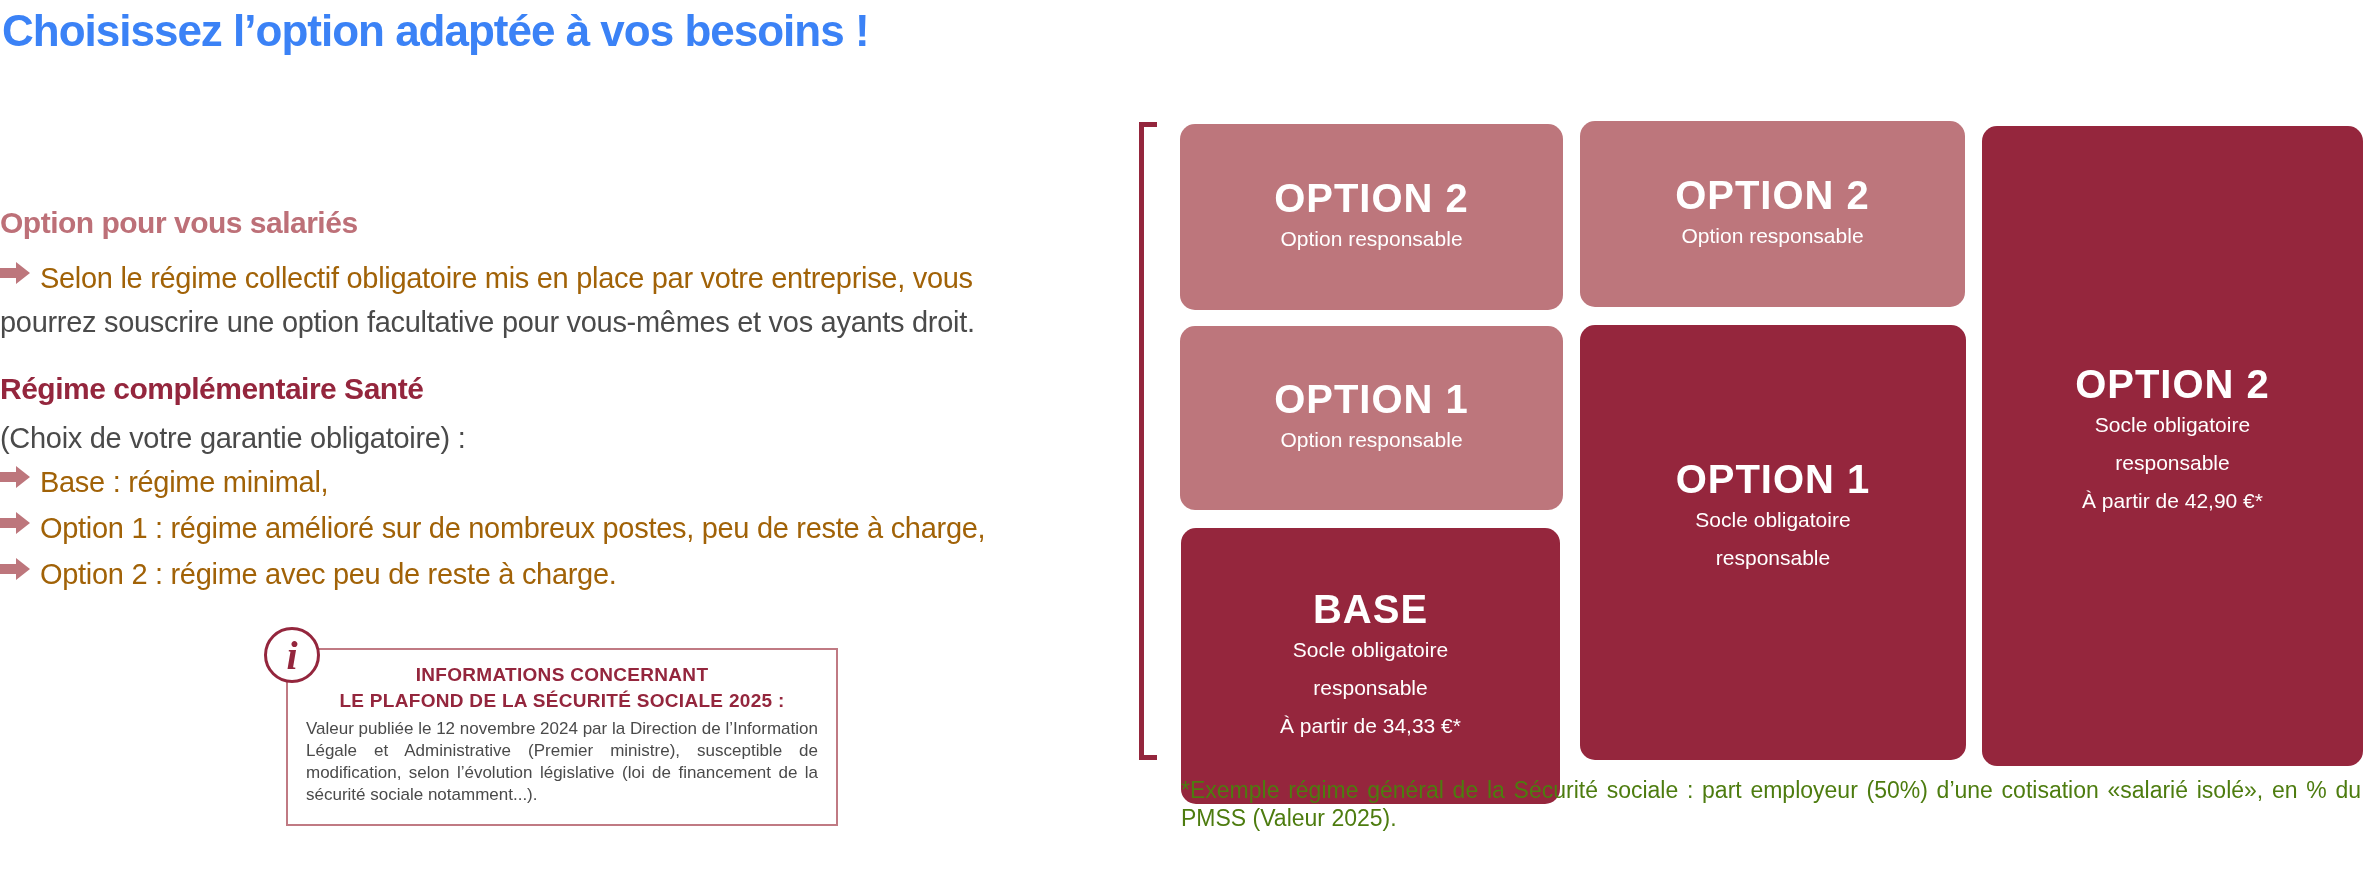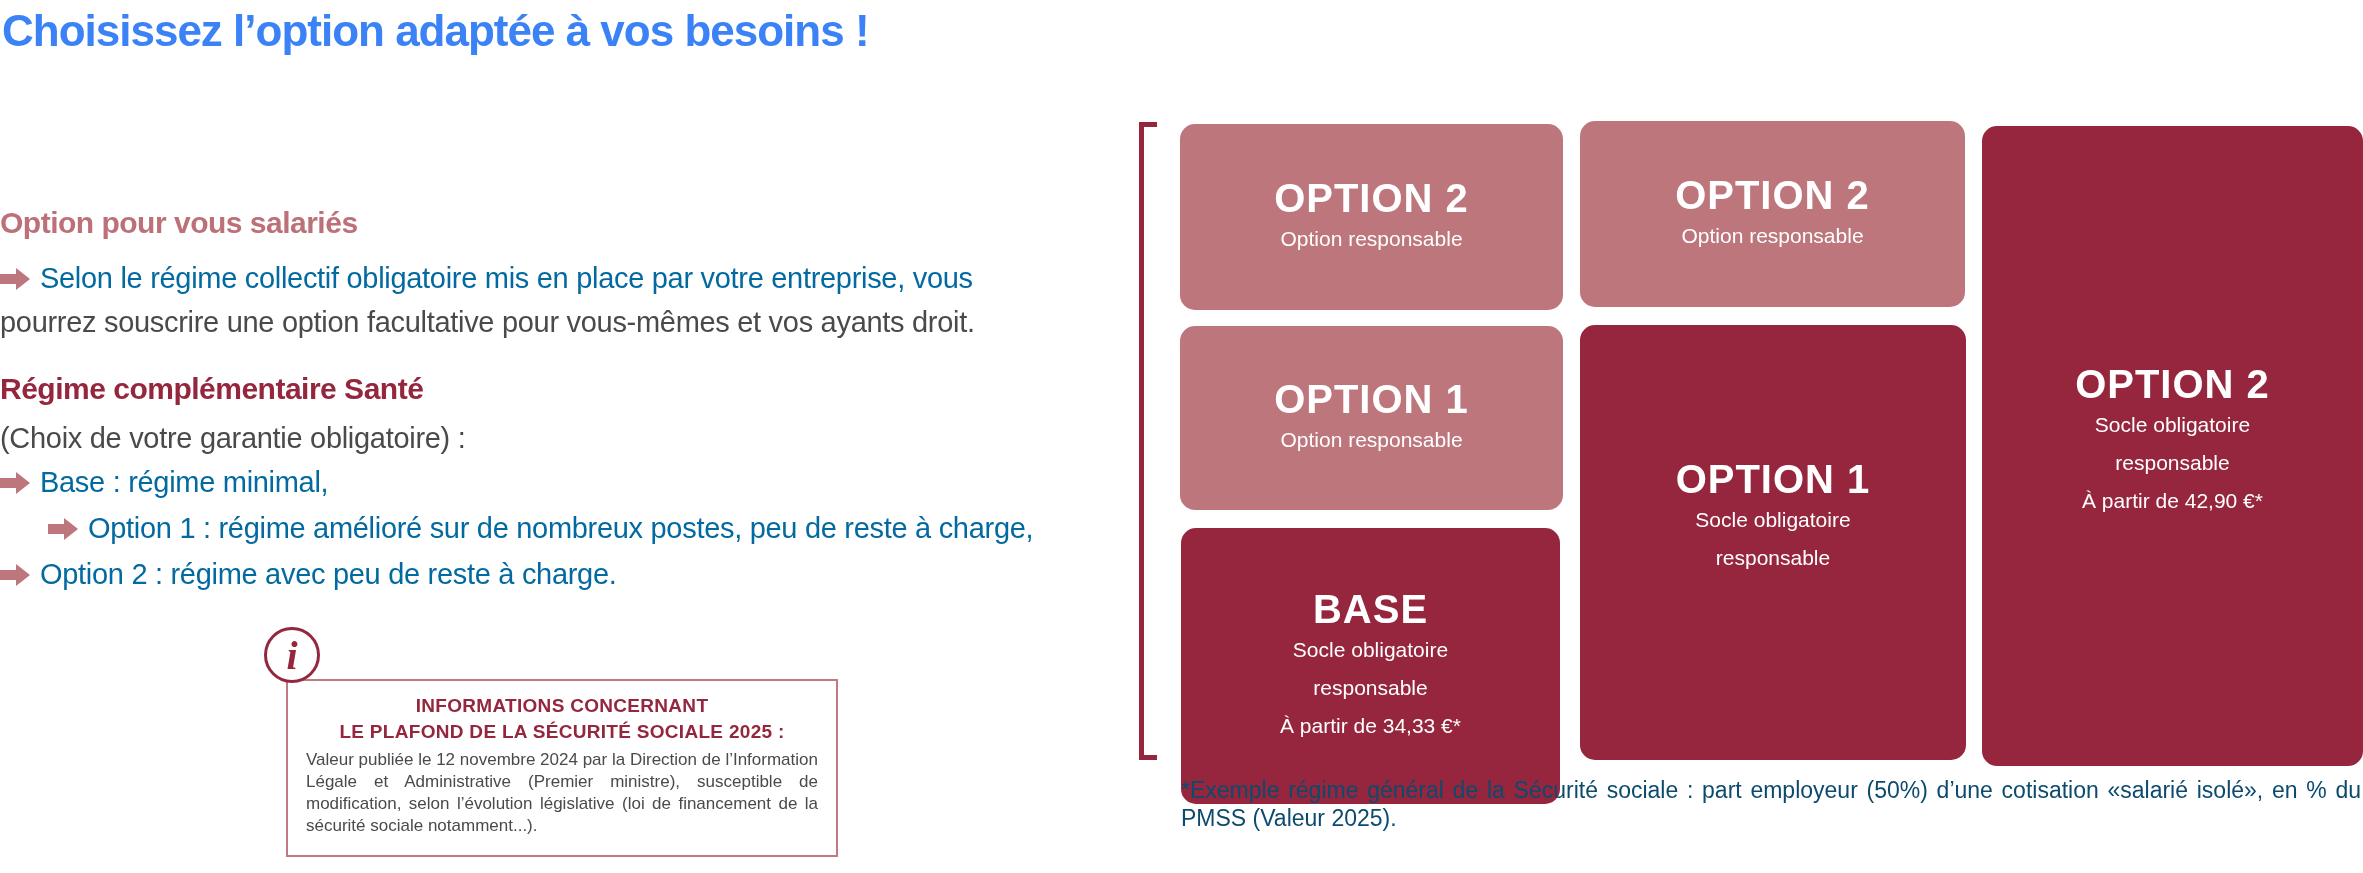--- a/index.html
+++ b/index.html
@@ -3,39 +3,39 @@
 <meta charset="utf-8">
 <style>
   html, body { margin:0; padding:0; background:#ffffff; }
   body { width:2363px; height:873px; position:relative; overflow:hidden;
          font-family:"Liberation Sans", sans-serif; color:#4a4a4a; }
   .title { position:absolute; left:2px; top:6px; font-size:44px; font-weight:bold;
            color:#3b82f6; letter-spacing:-1px; white-space:nowrap; }
   .h-light { position:absolute; left:0; top:206px; font-size:30px; font-weight:bold; color:#bd7078; letter-spacing:-0.5px; }
   .para { position:absolute; left:0; font-size:29px; color:#4a4a4a; line-height:40px; white-space:nowrap; letter-spacing:-0.3px; }
   .h-dark { position:absolute; left:0; top:372px; font-size:30px; font-weight:bold; color:#94263d; letter-spacing:-0.5px; }
-  .bullet { position:absolute; left:0; font-size:29px; color:#0369a1; white-space:nowrap; letter-spacing:-0.3px; display:flex; align-items:center; }
+  .bullet { position:absolute; left:0; font-size:29px; color:#a16207; white-space:nowrap; letter-spacing:-0.3px; display:flex; }
   .arrow { display:inline-block; width:30px; height:22px; margin-right:10px; }
-  .infobox { position:absolute; left:286px; top:679px; width:552px; height:178px;
+  .infobox { position:absolute; left:286px; top:648px; width:552px; height:178px;
              border:2px solid #c07a83; box-sizing:border-box; background:#fff; }
   .info-icon { position:absolute; left:264px; top:627px; width:56px; height:56px; border-radius:50%;
                border:3px solid #94263d; background:#fff; box-sizing:border-box;
                display:flex; align-items:center; justify-content:center;
                font-family:"Liberation Serif", serif; font-style:italic; font-weight:bold; font-size:40px; color:#94263d; }
   .info-title { position:absolute; left:0; right:0; top:12px; text-align:center; font-size:19px; font-weight:bold; color:#94263d; line-height:26px; letter-spacing:0.3px; }
   .info-body { position:absolute; left:18px; right:18px; top:68px; font-size:17px; line-height:22px; color:#4a4a4a; text-align:justify; }
   .bracket { position:absolute; left:1139px; top:122px; width:18px; height:638px;
              border-left:5px solid #94263d; border-top:5px solid #94263d; border-bottom:5px solid #94263d; box-sizing:border-box; }
   .box { position:absolute; box-sizing:border-box; color:#fff; text-align:center;
          display:flex; flex-direction:column; align-items:center; justify-content:center;border-radius:15px; }
   .light { background:#bd767c; }
   .dark { background:#95263d; }
   .box .name { font-size:40px; font-weight:bold; letter-spacing:1px; line-height:44px; }
   .box .sub { font-size:21px; line-height:38px; }
-  .footnote { position:absolute; left:1181px; top:776px; width:1180px; font-size:23px; line-height:28px; color:#0c4a6e; text-align:justify; }
+  .footnote { position:absolute; left:1181px; top:776px; width:1180px; font-size:23px; line-height:28px; color:#4d7c0f; text-align:justify; }
 </style>
 </head>
 <body>
 
 <div class="title">Choisissez l’option adaptée à vos besoins !</div>
 
 <div class="h-light">Option pour vous salariés</div>
 
 <div class="bullet" style="top:262px;">
   <svg class="arrow" viewBox="0 0 30 22">
@@ -47,21 +47,21 @@
 
 <div class="h-dark">Régime complémentaire Santé</div>
 <div class="para" style="top:418px;">(Choix de votre garantie obligatoire) :</div>
 
 <div class="bullet" style="top:466px;">
   <svg class="arrow" viewBox="0 0 30 22">
       <path d="M0 6 H16 V0 L30 11 L16 22 V16 H0 Z" fill="#bd767c"></path>
     </svg>
   <span>Base : régime minimal,</span>
 </div>
-<div class="bullet" style="top:512px;padding-left:48px;">
+<div class="bullet" style="top:512px;">
   <svg class="arrow" viewBox="0 0 30 22">
       <path d="M0 6 H16 V0 L30 11 L16 22 V16 H0 Z" fill="#bd767c"></path>
     </svg>
   <span>Option 1 : régime amélioré sur de nombreux postes, peu de reste à charge,</span>
 </div>
 <div class="bullet" style="top:558px;">
   <svg class="arrow" viewBox="0 0 30 22">
       <path d="M0 6 H16 V0 L30 11 L16 22 V16 H0 Z" fill="#bd767c"></path>
     </svg>
   <span>Option 2 : régime avec peu de reste à charge.</span>

